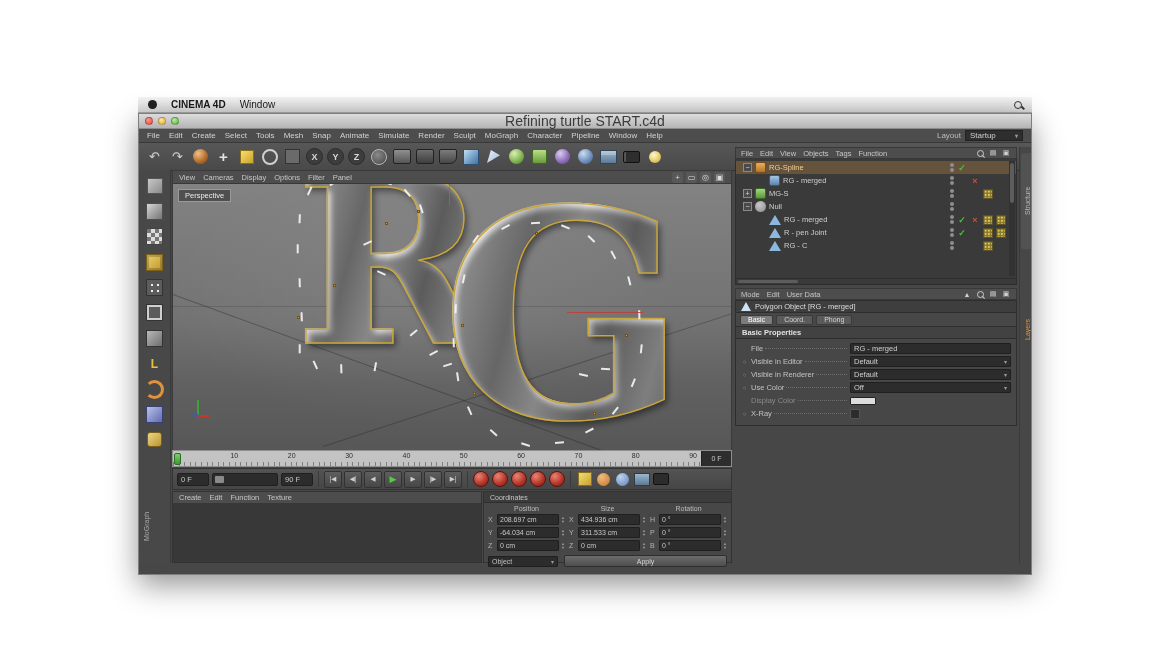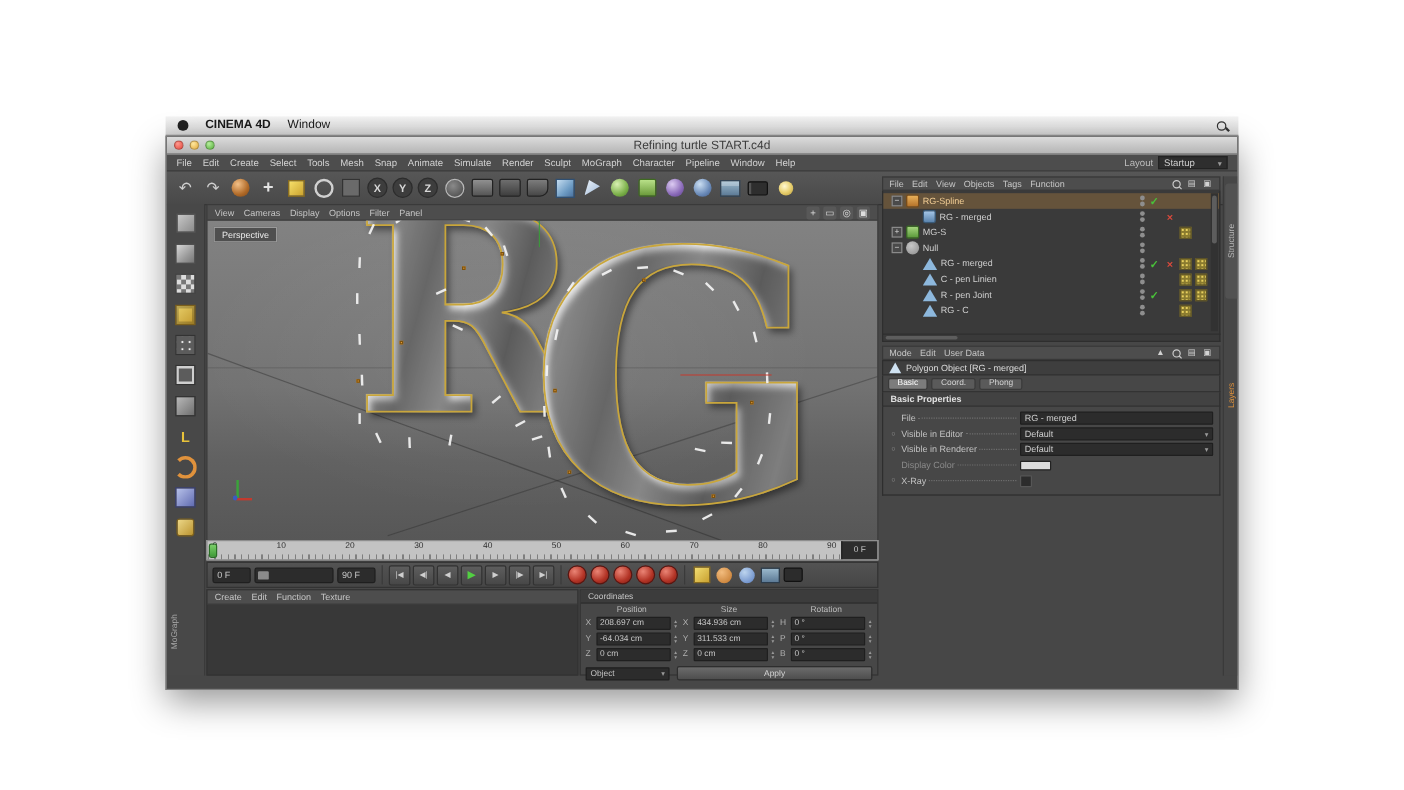--- a/index.html
+++ b/index.html
@@ -18,21 +18,21 @@
   
   .appwin{position:absolute;left:138px;top:113px;width:894px;height:462px;background:#474747;
     box-shadow:0 10px 28px rgba(0,0,0,.42);border:1px solid #7e7e7e;overflow:hidden;
     font-size:8px;color:#c8c8c8}
   .titlebar{height:15px;background:linear-gradient(#dcdcdc,#b4b4b4);border-bottom:1px solid #8c8c8c;
     display:flex;align-items:center;gap:5px;padding:0 6px;position:relative}
   .tl{width:8px;height:8px;border-radius:50%;border:1px solid rgba(0,0,0,.25)}
   .tl.red{background:radial-gradient(circle at 35% 30%,#ff9a90,#e5493d)}
   .tl.yellow{background:radial-gradient(circle at 35% 30%,#ffe9a0,#e2a93b)}
   .tl.green{background:radial-gradient(circle at 35% 30%,#b8eea0,#58b33c)}
-  .wtitle{position:absolute;left:0;right:0;text-align:center;font-size:10px;color:#3c3c3c}
+  .wtitle{position:absolute;left:0;right:0;text-align:center;font-size:14px;color:#3c3c3c}
 
   
   .c4dmenu{height:14px;background:#4d4d4d;border-bottom:1px solid #383838;
     display:flex;align-items:center;padding:0 8px;font-size:8px;color:#d2d2d2}
   .menu-items{display:flex;gap:9px}
   .mi{cursor:default}
   .layoutbox{margin-left:auto;display:flex;align-items:center;gap:4px;color:#bdbdbd}
   .layoutsel{display:flex;align-items:center;gap:3px;background:#2e2e2e;border:1px solid #222;
     padding:0 4px;height:11px;min-width:58px;color:#cfcfcf}
   .layoutsel i{font-style:normal}
@@ -693,36 +693,20 @@
                   <i class="vd"></i>
                   <i class="vd"></i>
                 </span>
                 <span class="mk mk-check">✓</span>
                 <span class="mk mk-x">×</span>
                 <span class="tag"></span>
                 <span class="tag"></span>
               </span>
             </div>
 
-            <div class="om-row">
-              <span class="om-ind ind1"></span>
-              <span class="om-exp"></span>
-              <span class="om-icon ico-tri"></span>
-              <span class="om-name">C - pen Linien</span>
-              <span class="om-marks">
-                <span class="vdots">
-                  <i class="vd"></i>
-                  <i class="vd"></i>
-                </span>
-                <span class="mk mk-check" style="visibility: hidden;">✓</span>
-                <span class="mk mk-x" style="visibility: hidden;">×</span>
-                <span class="tag"></span>
-                <span class="tag"></span>
-              </span>
-            </div>
 
             <div class="om-row">
               <span class="om-ind ind1"></span>
               <span class="om-exp"></span>
               <span class="om-icon ico-tri"></span>
               <span class="om-name">R - pen Joint</span>
               <span class="om-marks">
                 <span class="vdots">
                   <i class="vd"></i>
                   <i class="vd"></i>
@@ -809,20 +793,28 @@
 
             <div class="am-row">
               <span class="am-prefix">○</span>
               <span class="am-label">
                 <span>Visible in Renderer</span>
                 <span class="leader"></span>
               </span>
               <span class="ctl select">Default</span>
             </div>
 
+            <div class="am-row">
+              <span class="am-prefix">○</span>
+              <span class="am-label">
+                <span>Use Color</span>
+                <span class="leader"></span>
+              </span>
+              <span class="ctl select">Off</span>
+            </div>
 
             <div class="am-row">
               <span class="am-prefix"></span>
               <span class="am-label dim">
                 <span>Display Color</span>
                 <span class="leader"></span>
               </span>
               <span class="ctl color"></span>
             </div>
 

